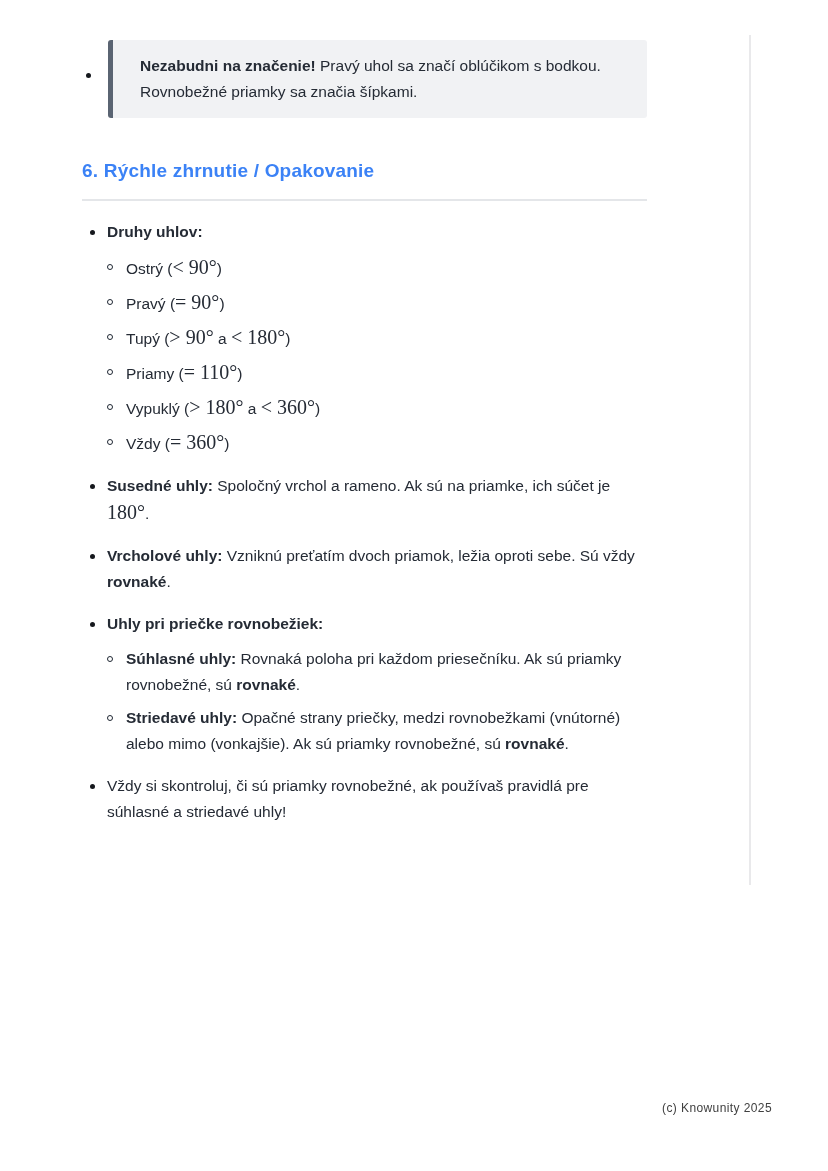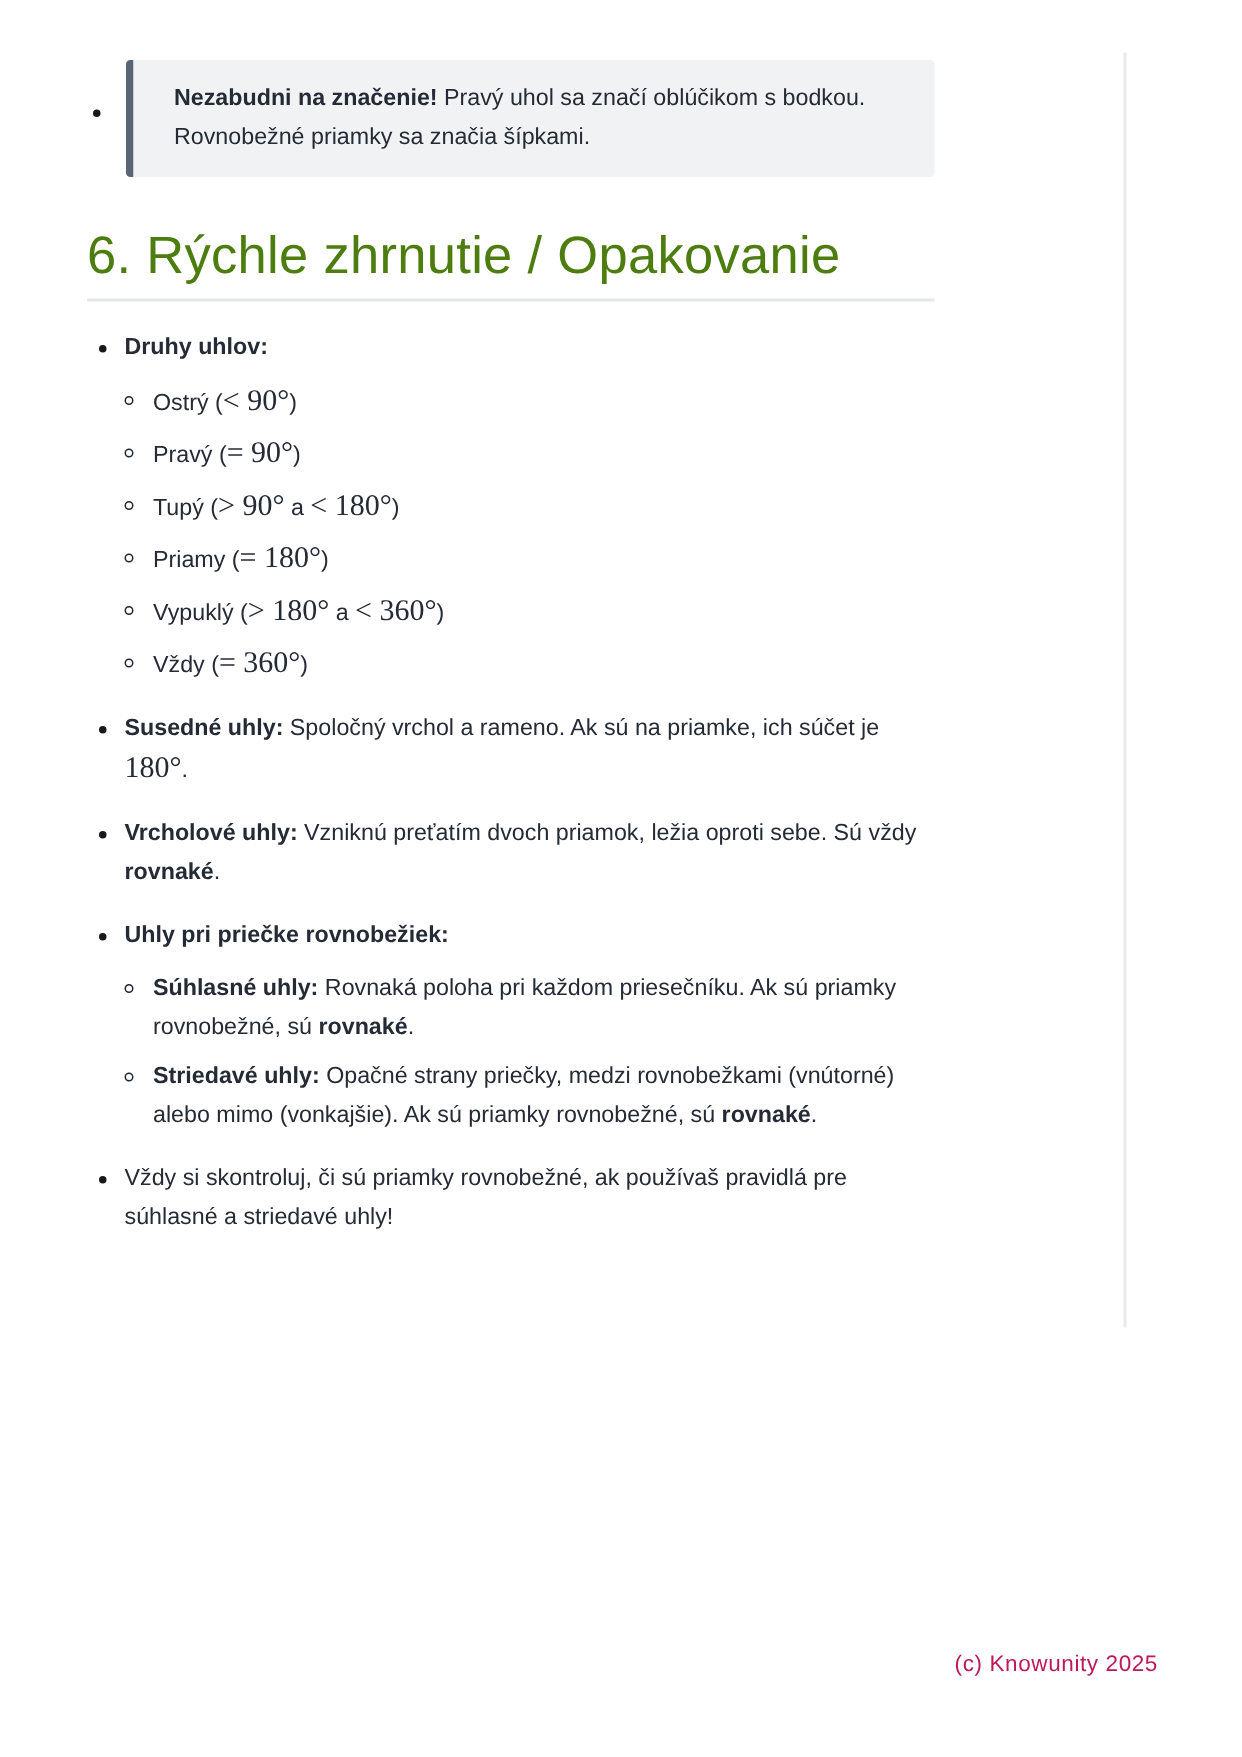--- a/index.html
+++ b/index.html
@@ -8,21 +8,21 @@
     position:relative;
     background:#ffffff;
     font-family:"Liberation Sans","DejaVu Sans",sans-serif;
     font-size:15.5px;
     color:#252b35;
     overflow:hidden;
     -webkit-font-smoothing:antialiased;
   }
   .content {
     position:absolute;
-    left:58px; top:40px;
+    left:82px; top:40px;
     width:565px;
   }
   
   .b { font-weight:700; }
   .m { font-family:"Liberation Serif","DejaVu Serif",serif; font-size:20px; }
 
   
   .callout-row { display:flex; align-items:flex-start; padding-left:4px; }
   .dot {
     width:5px; height:5px; border-radius:50%;
@@ -34,22 +34,22 @@
     background:#f1f2f4;
     border-left:5px solid #5a6472;
     border-radius:3px;
     padding:13px 20px 13px 27px;
     line-height:26px;
   }
 
   
   h2.section-heading {
     margin-top:36px;
-    font-size:35px; font-weight:400;
-    color:#4d7c0f;
+    font-size:19px; font-weight:700;
+    color:#3b82f6;
     line-height:33px;
     letter-spacing:.2px;
   }
   .heading-divider {
     margin-top:12px;
     height:2px; background:#e4e6e9; border:none;
   }
 
   .intro { margin-top:19px; line-height:26px; }
 
@@ -73,22 +73,22 @@
   
   .edge-line {
     position:absolute;
     left:749px; top:35px;
     width:2px; height:850px;
     background:#e9e9eb;
   }
   .footer-copy {
     position:absolute;
     top:1101px; right:56px;
-    font-size:15px; letter-spacing:.4px;
-    color:#be185d;
+    font-size:12px; letter-spacing:.4px;
+    color:#404040;
   }
 </style>
 </head>
 <body>
 
 <div class="content">
 
   <div class="callout-row">
     <span class="dot"></span>
     <div class="callout-box">
@@ -122,21 +122,21 @@
           </li>
         <li>
             <div class="sub-row">
           <span class="ring"></span>
           <span class="t"><span>Tupý (</span><span class="m">&gt; 90°</span><span> a </span><span class="m">&lt; 180°</span><span>)</span></span>
             </div>
           </li>
         <li>
             <div class="sub-row">
           <span class="ring"></span>
-          <span class="t"><span>Priamy (</span><span class="m">= 180°</span><span>)</span></span>
+          <span class="t"><span>Priamy (</span><span class="m">= 110°</span><span>)</span></span>
             </div>
           </li>
         <li>
             <div class="sub-row">
           <span class="ring"></span>
           <span class="t"><span>Vypuklý (</span><span class="m">&gt; 180°</span><span> a </span><span class="m">&lt; 360°</span><span>)</span></span>
             </div>
           </li>
         <li>
             <div class="sub-row">

